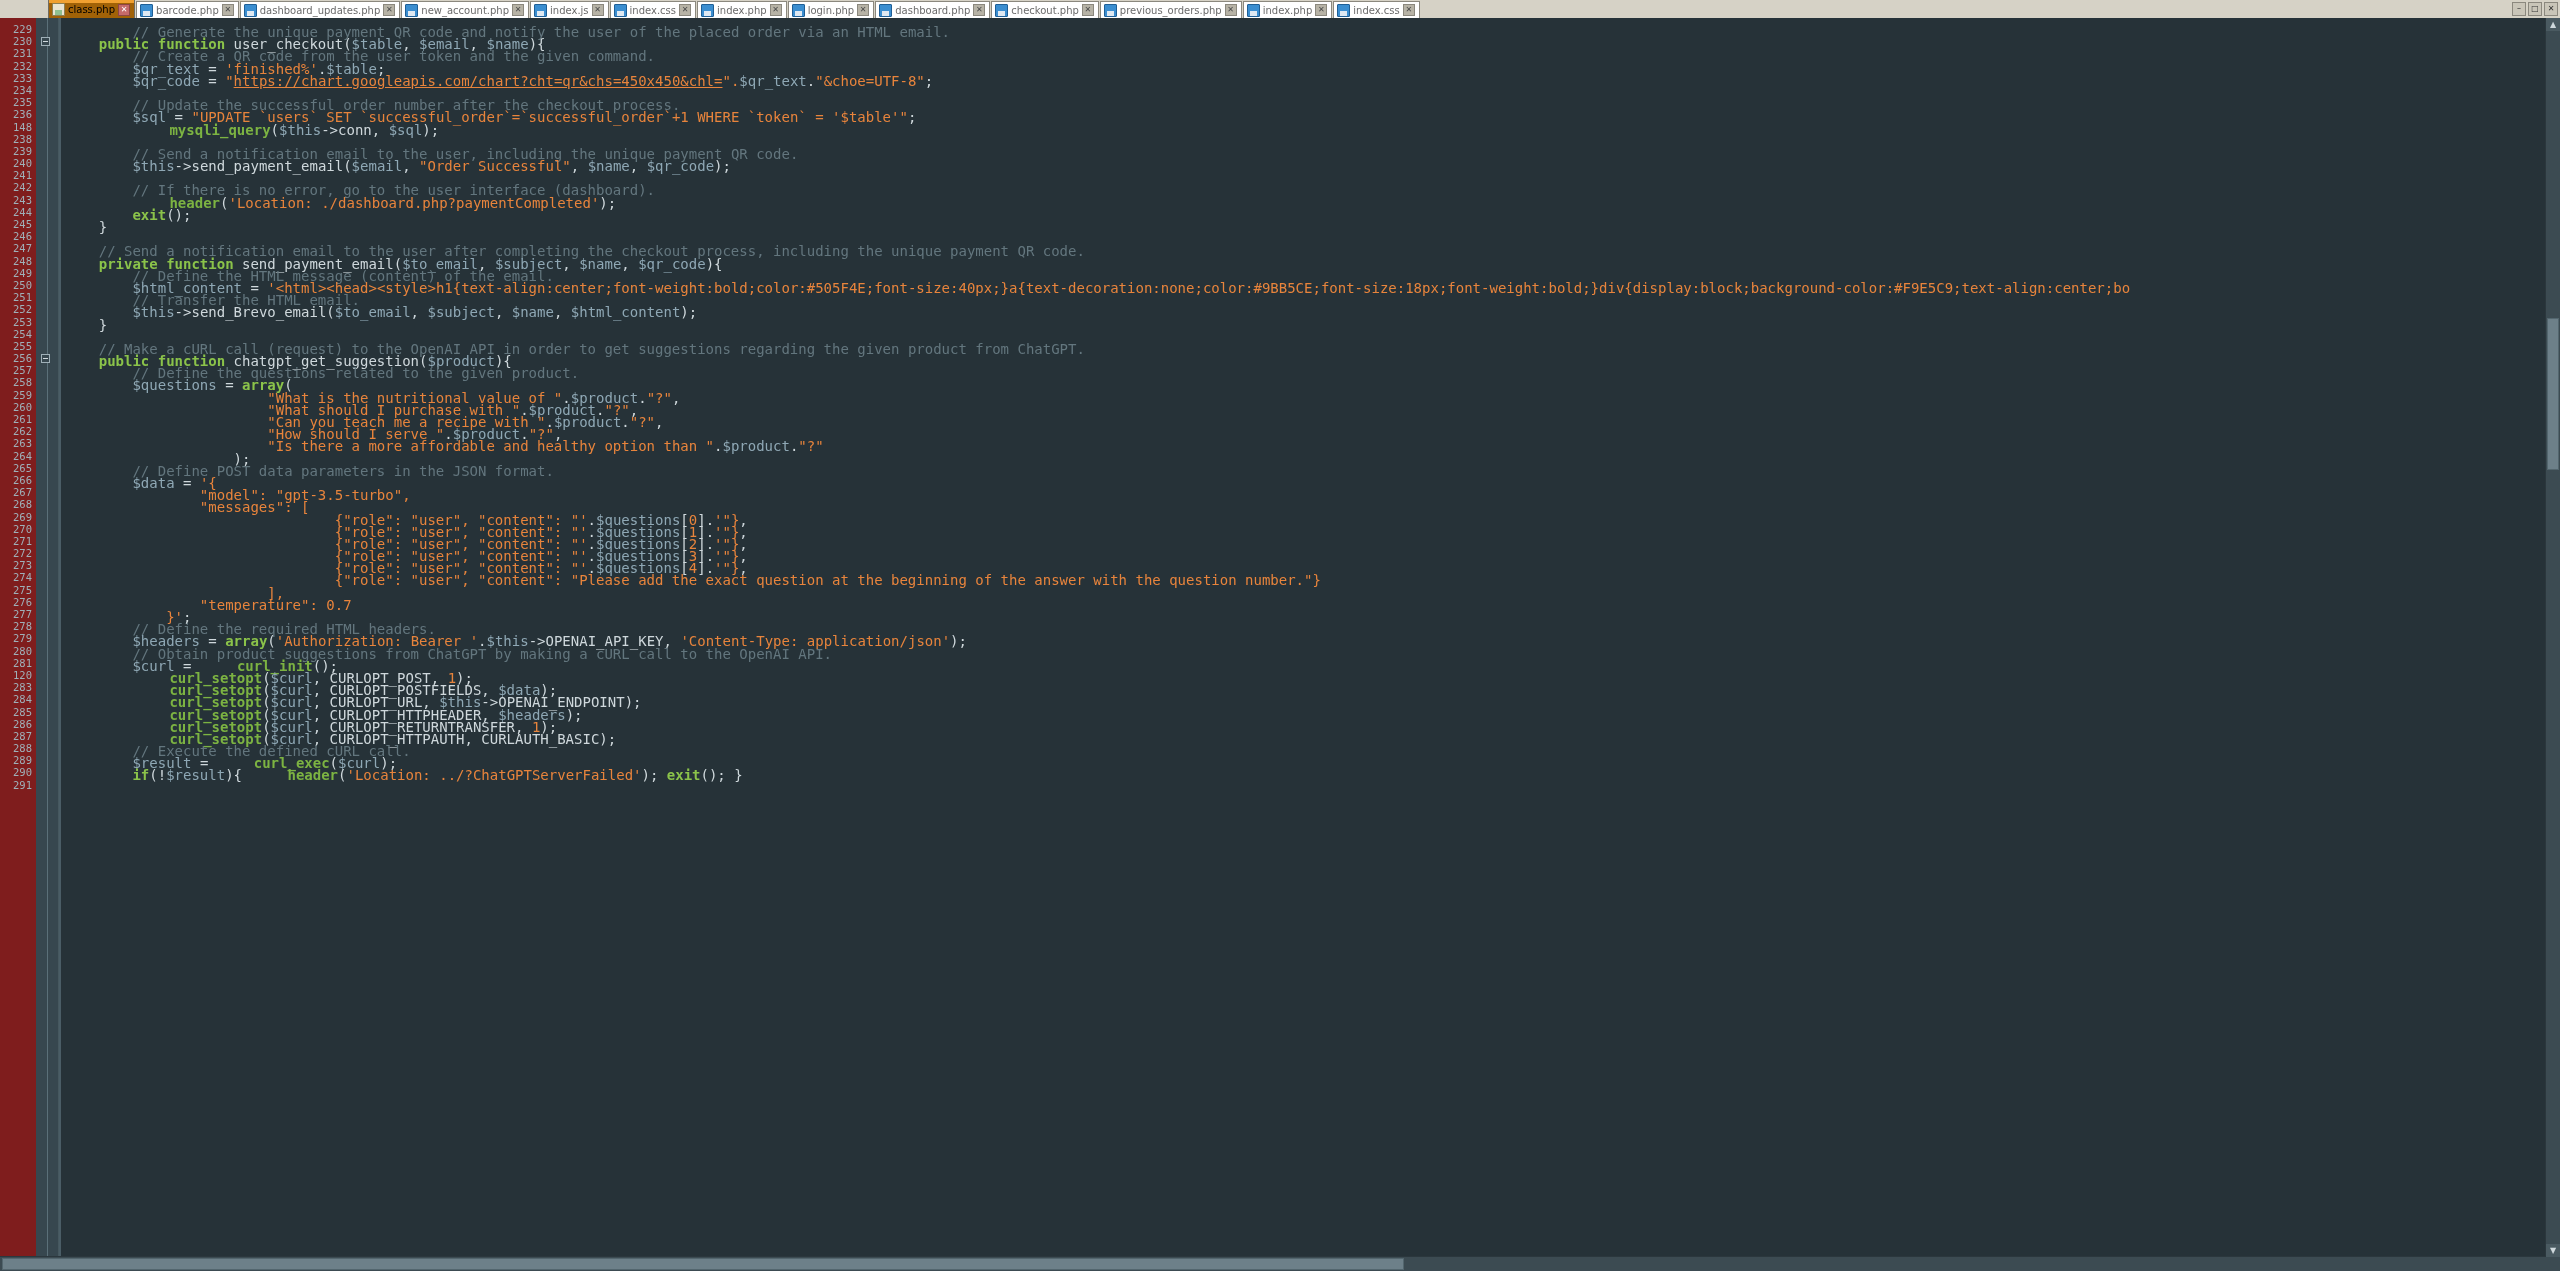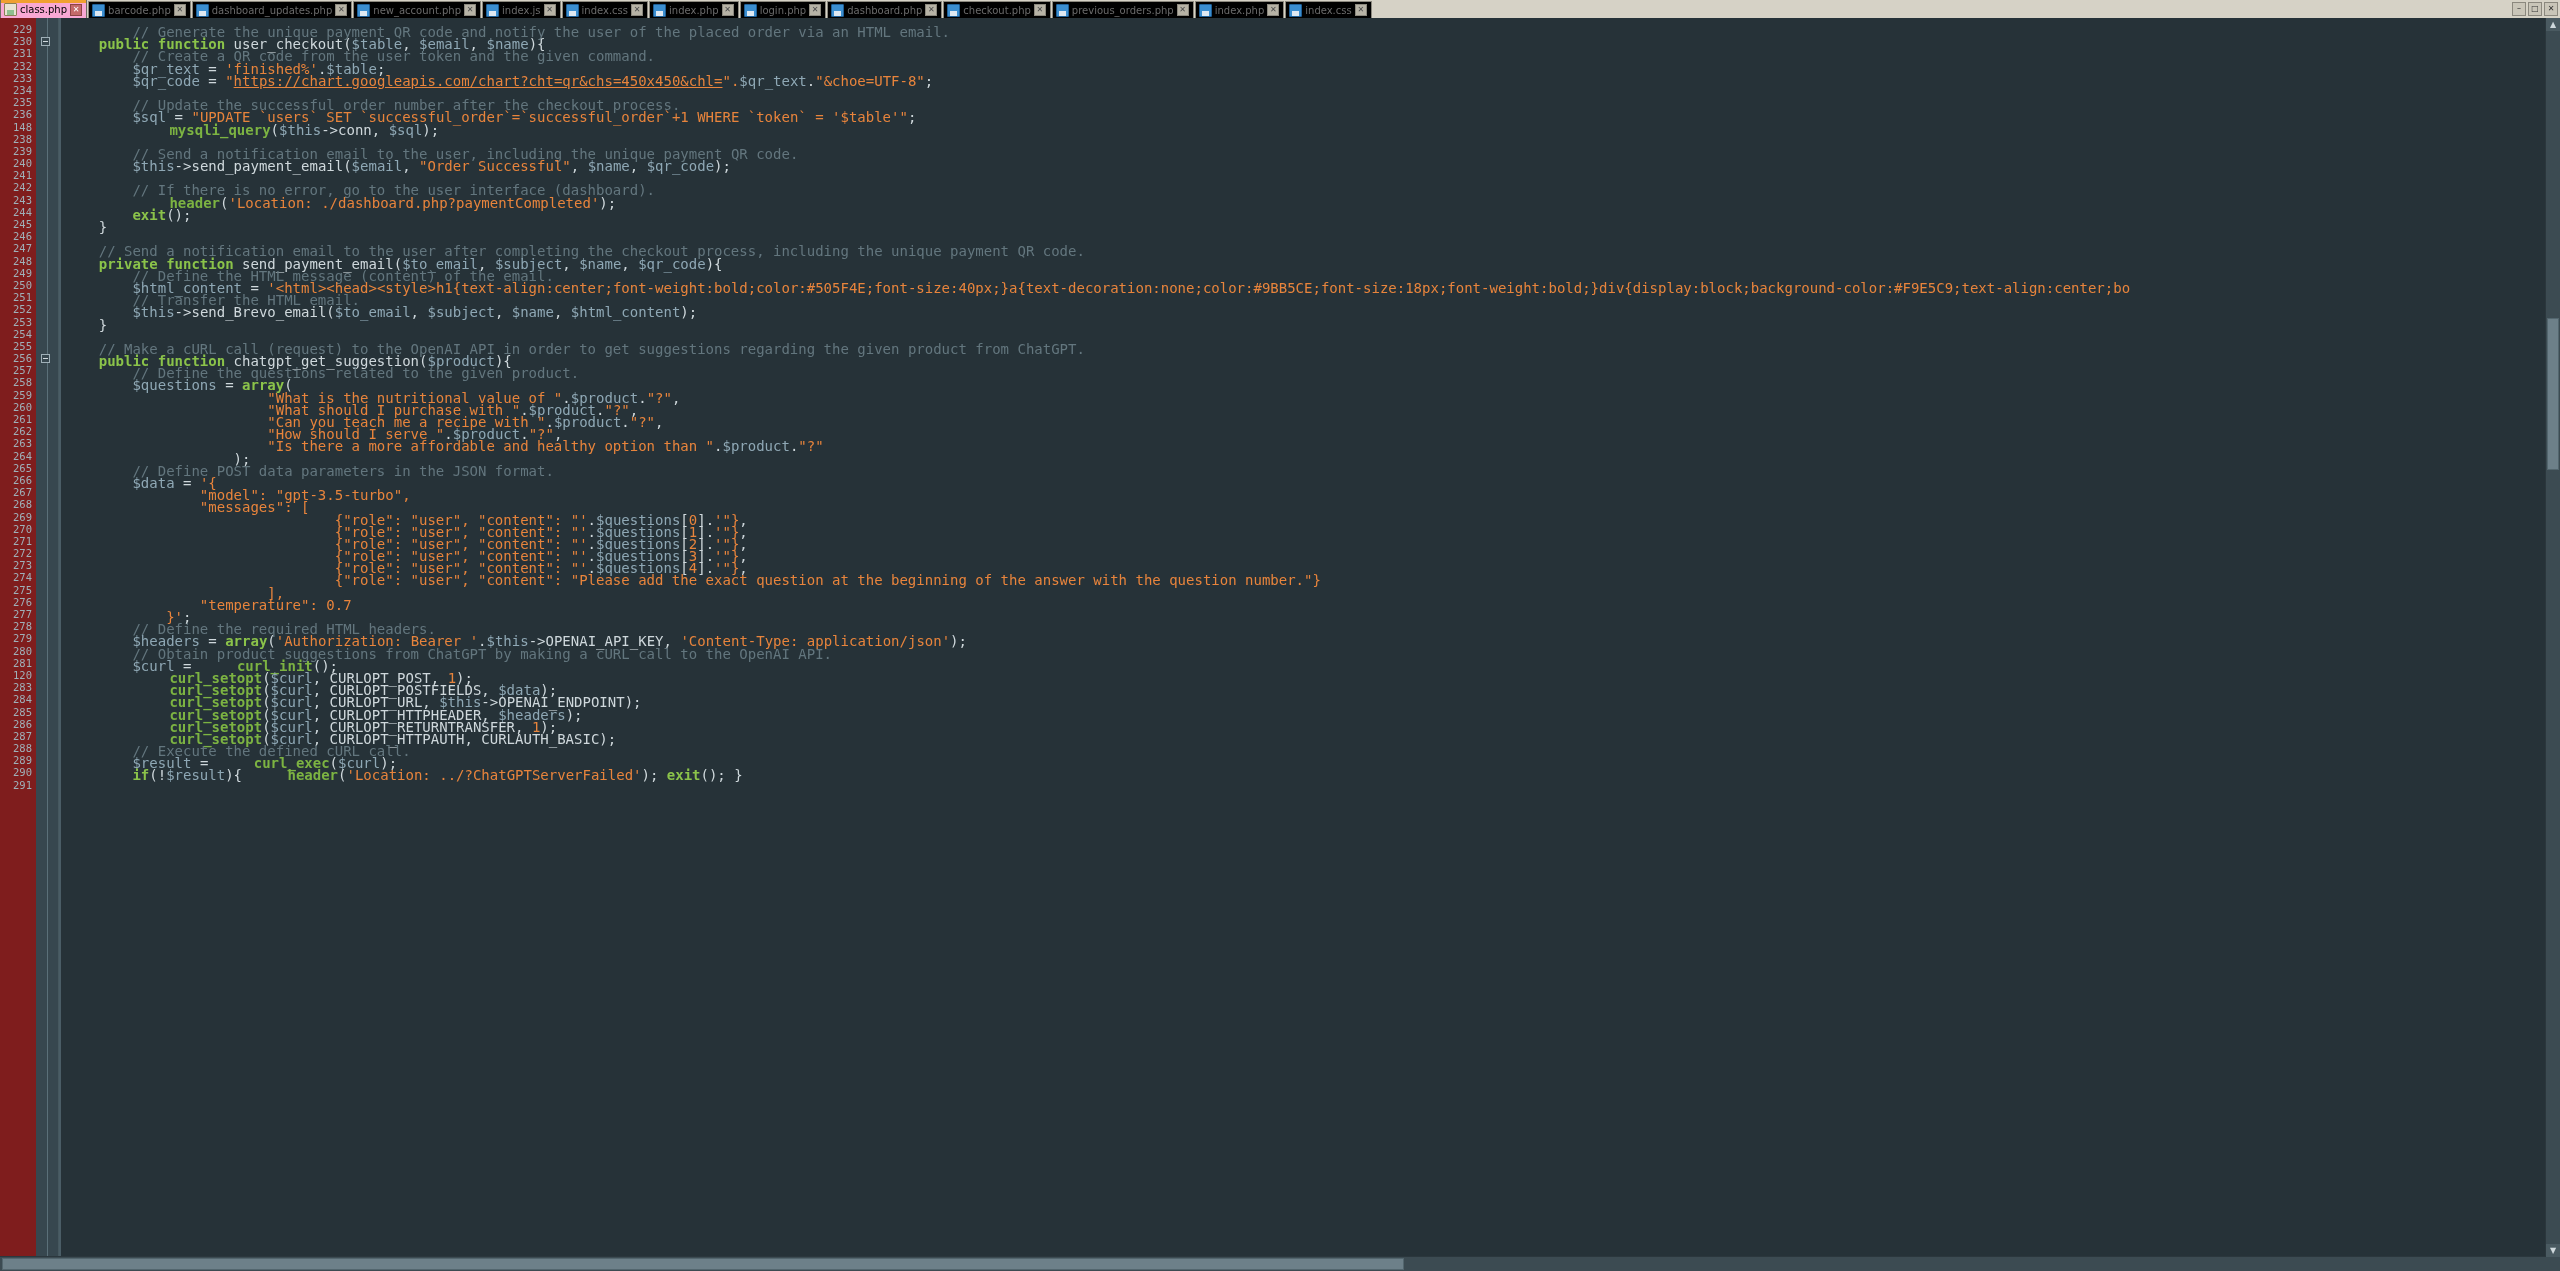--- a/index.html
+++ b/index.html
@@ -8,27 +8,28 @@
   
   #tabbar{
     height:18px;background:#d6d2c6;
     display:flex;align-items:flex-end;
     border-bottom:1px solid #8b887e;
     position:relative;overflow:hidden;
   }
   .tab{
     height:16px;display:flex;align-items:center;gap:3px;
     padding:0 4px 0 3px;margin-right:1px;
-    background:#000000;border:1px solid #8b887e;border-bottom:none;
+    background:#ffffff;border:1px solid #8b887e;border-bottom:none;
     font-family:"DejaVu Sans",sans-serif;font-size:10px;color:#6b6b6b;
     white-space:nowrap;flex:0 0 auto;position:relative;
   }
   .tab.active{
-    background:#f9a8d4;color:#000;height:17px;
+    background:#a16207;color:#000;height:17px;
     border-color:#6f6c63;
+    margin-left:48px;
   }
   .tab.active::before{
     content:"";position:absolute;left:0;right:0;top:-1px;height:3px;background:#f0a030;
   }
   .tabicon{
     width:11px;height:11px;flex:0 0 auto;position:relative;
     background:#3b8ed0;border:1px solid #1f5f96;border-radius:1px;
   }
   .tab.active .tabicon{background:#e9e4d2;border-color:#8a7f55;}
   .tabicon::after{

